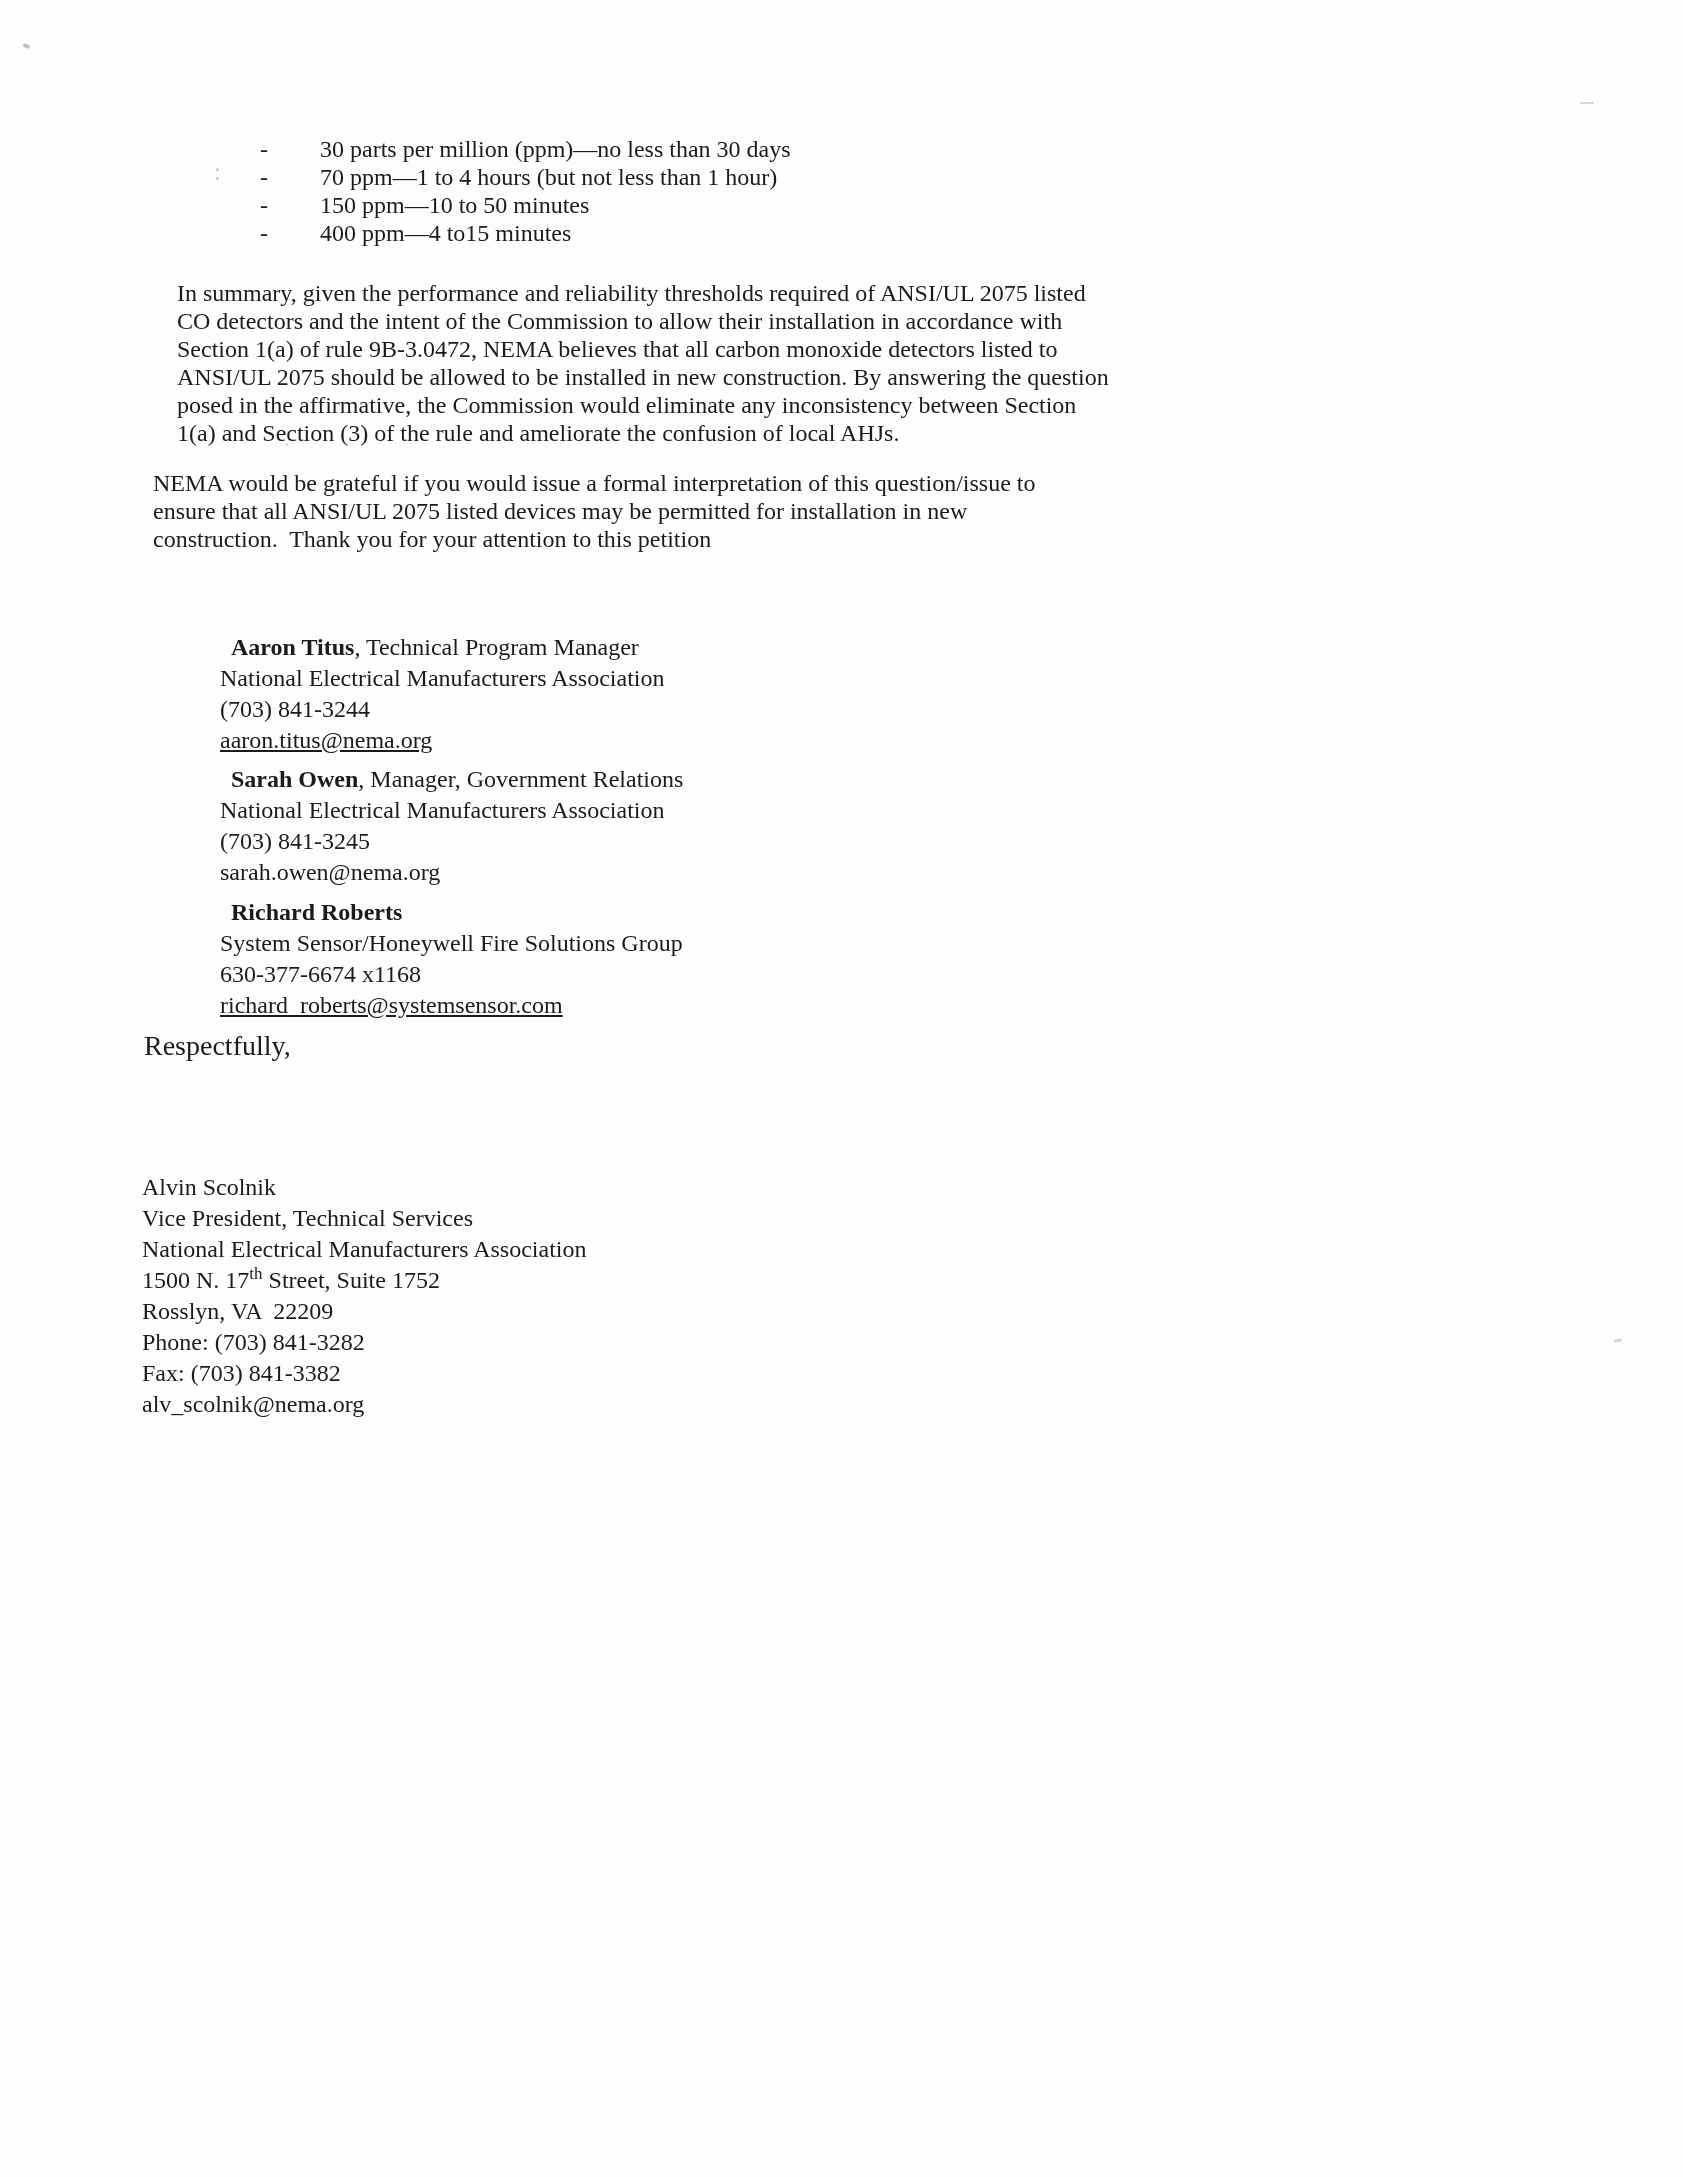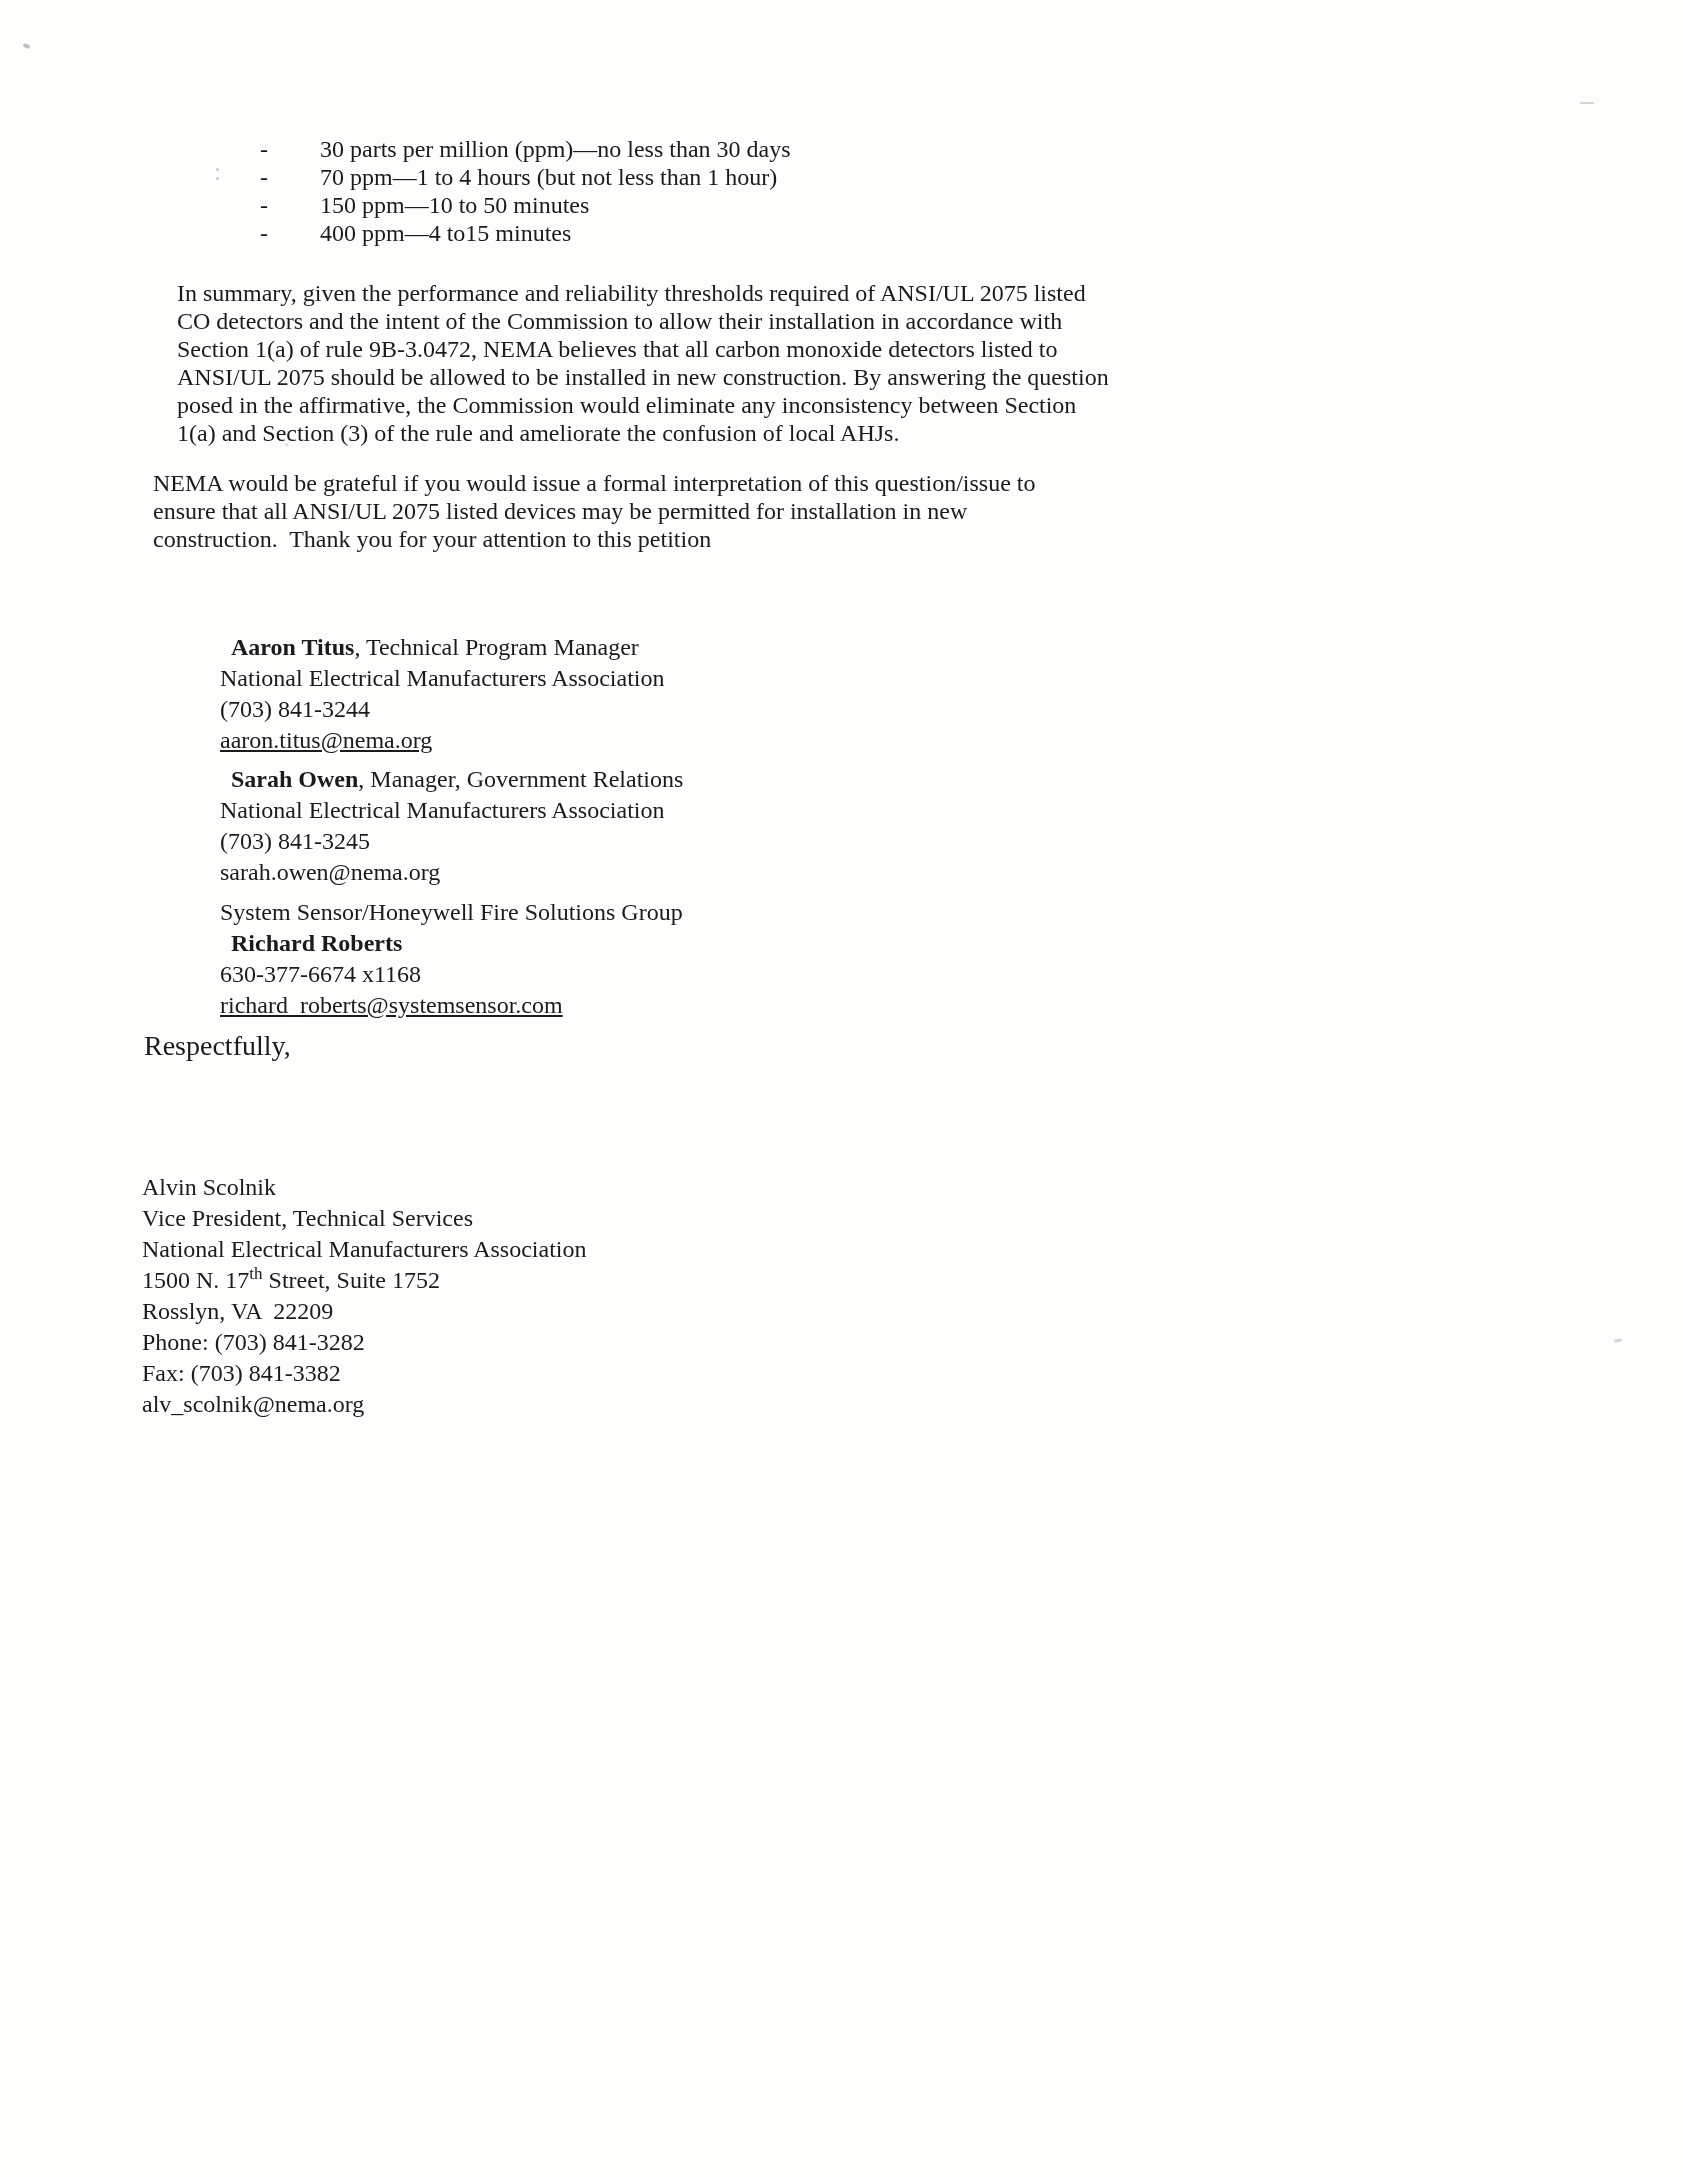--- a/index.html
+++ b/index.html
@@ -149,22 +149,22 @@
   </div>
 
   <div class="contact contact-sarah">
     <div class="line"><span class="name">Sarah Owen</span><span>, Manager, Government Relations</span></div>
     <div class="line">National Electrical Manufacturers Association</div>
     <div class="line">(703) 841-3245</div>
     <div class="line"><span>sarah.owen@nema.org</span></div>
   </div>
 
   <div class="contact contact-richard">
+    <div class="line"><span class="name">Richard Roberts</span><span></span></div>
     <div class="line">System Sensor/Honeywell Fire Solutions Group</div>
-    <div class="line"><span class="name">Richard Roberts</span><span></span></div>
     <div class="line">630-377-6674 x1168</div>
     <div class="line"><span class="email-underline">richard_roberts@systemsensor.com</span></div>
   </div>
 
   <div class="closing line">Respectfully,</div>
 
   <div class="sigblock">
     <div class="line">Alvin Scolnik</div>
     <div class="line">Vice President, Technical Services</div>
     <div class="line">National Electrical Manufacturers Association</div>

